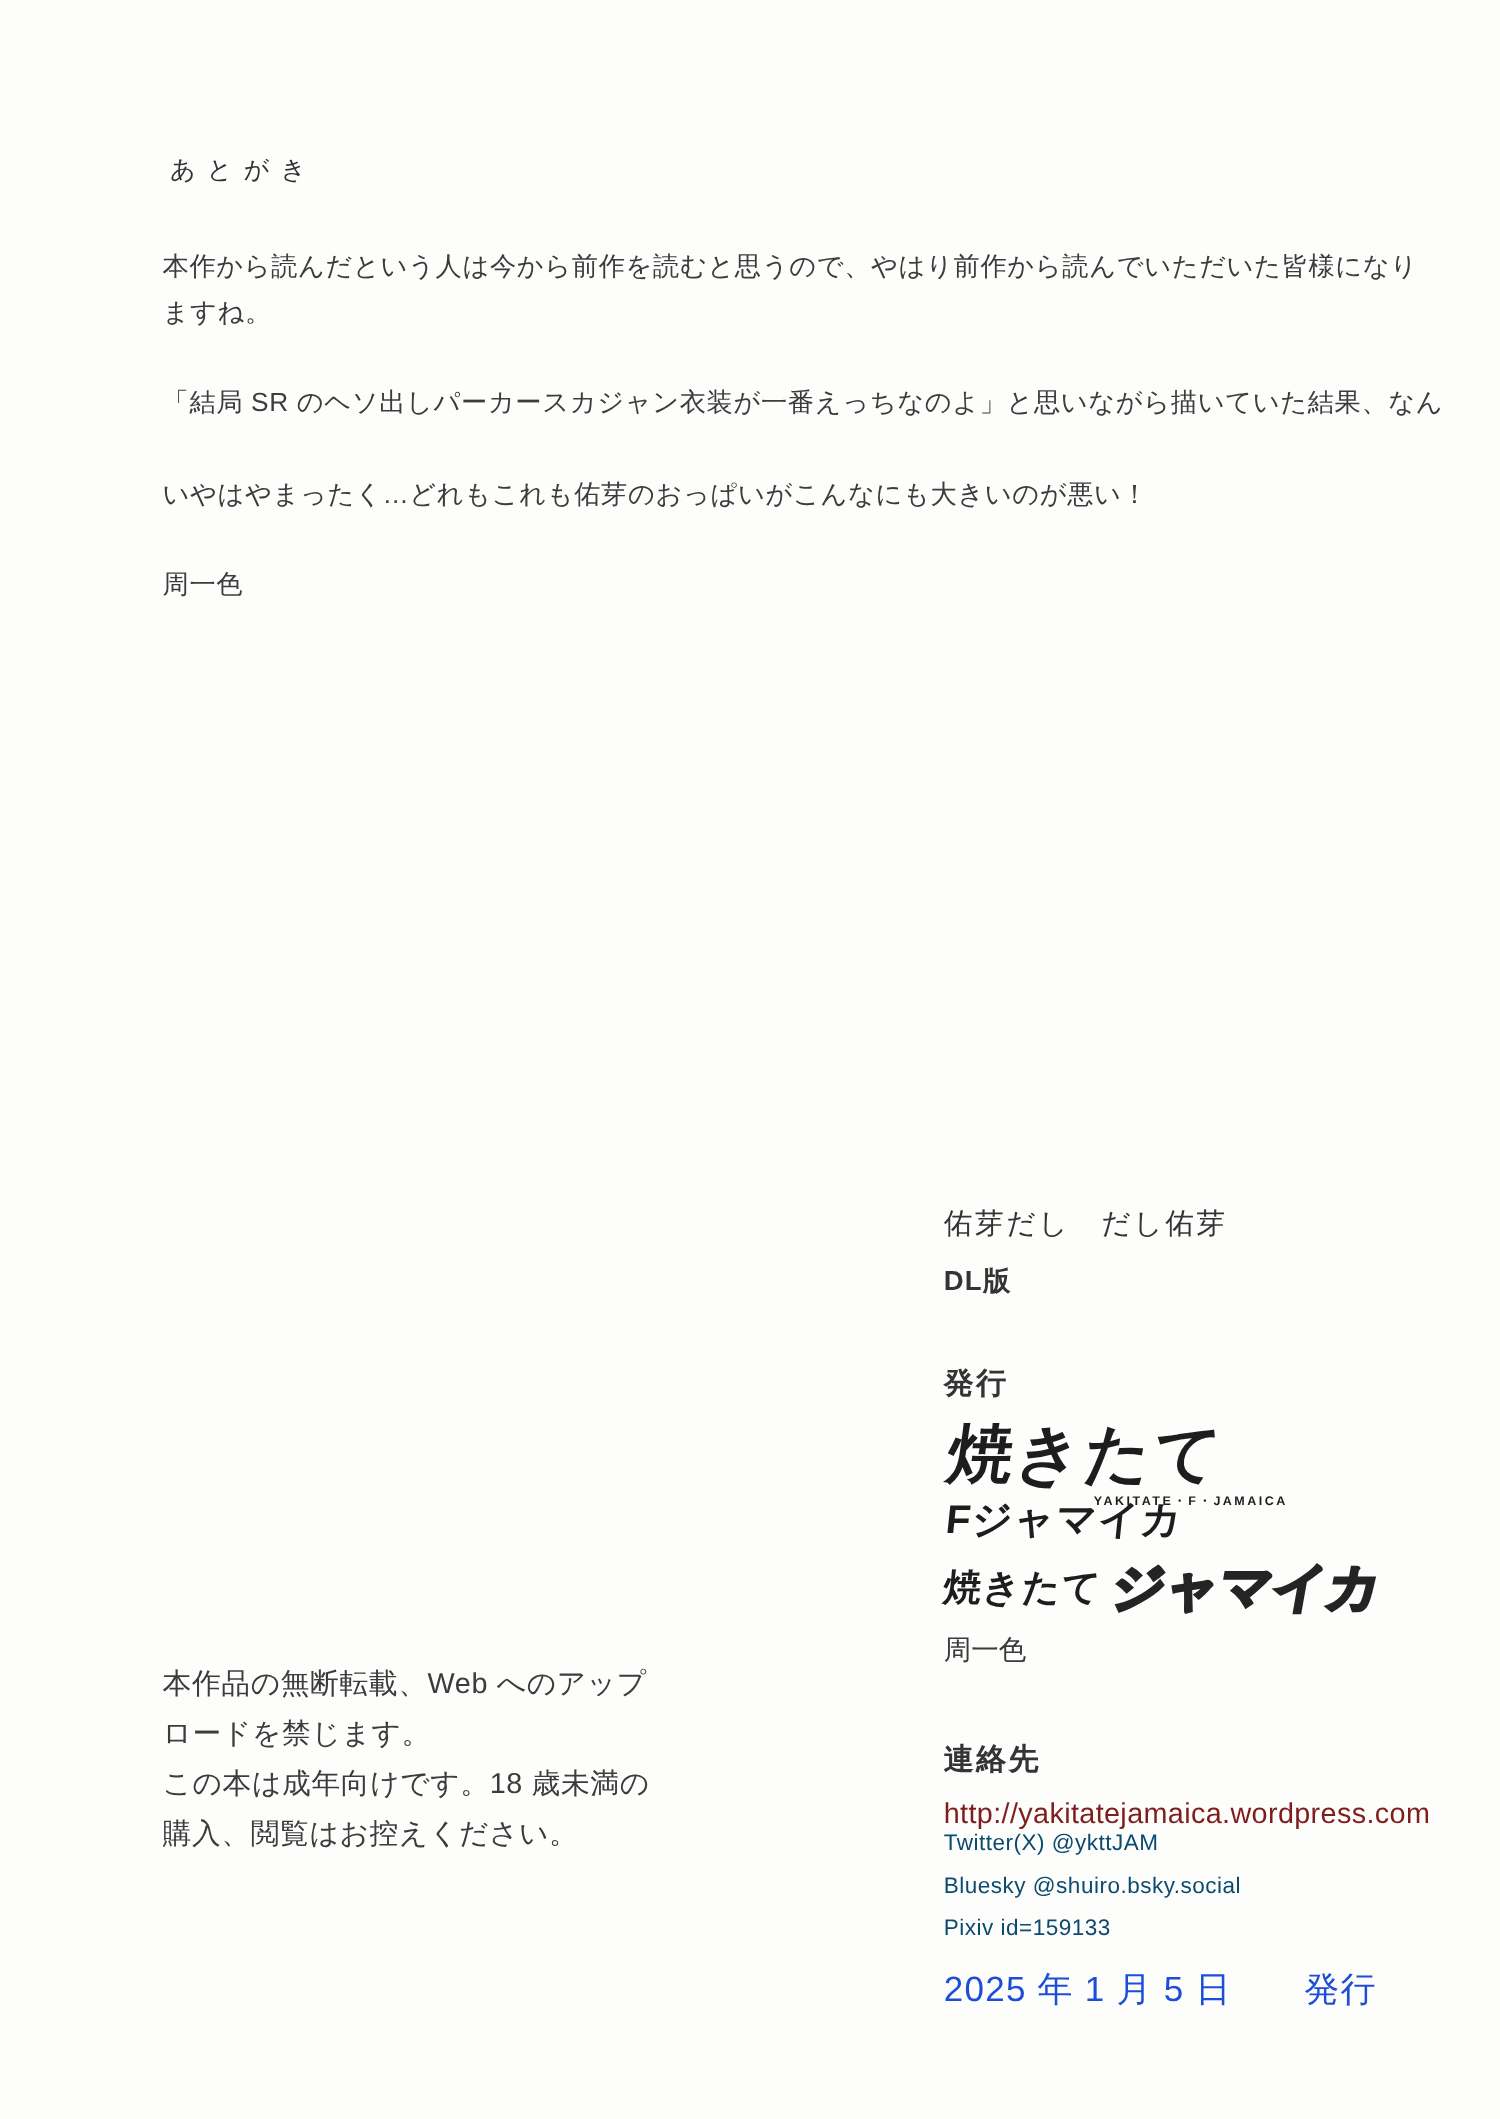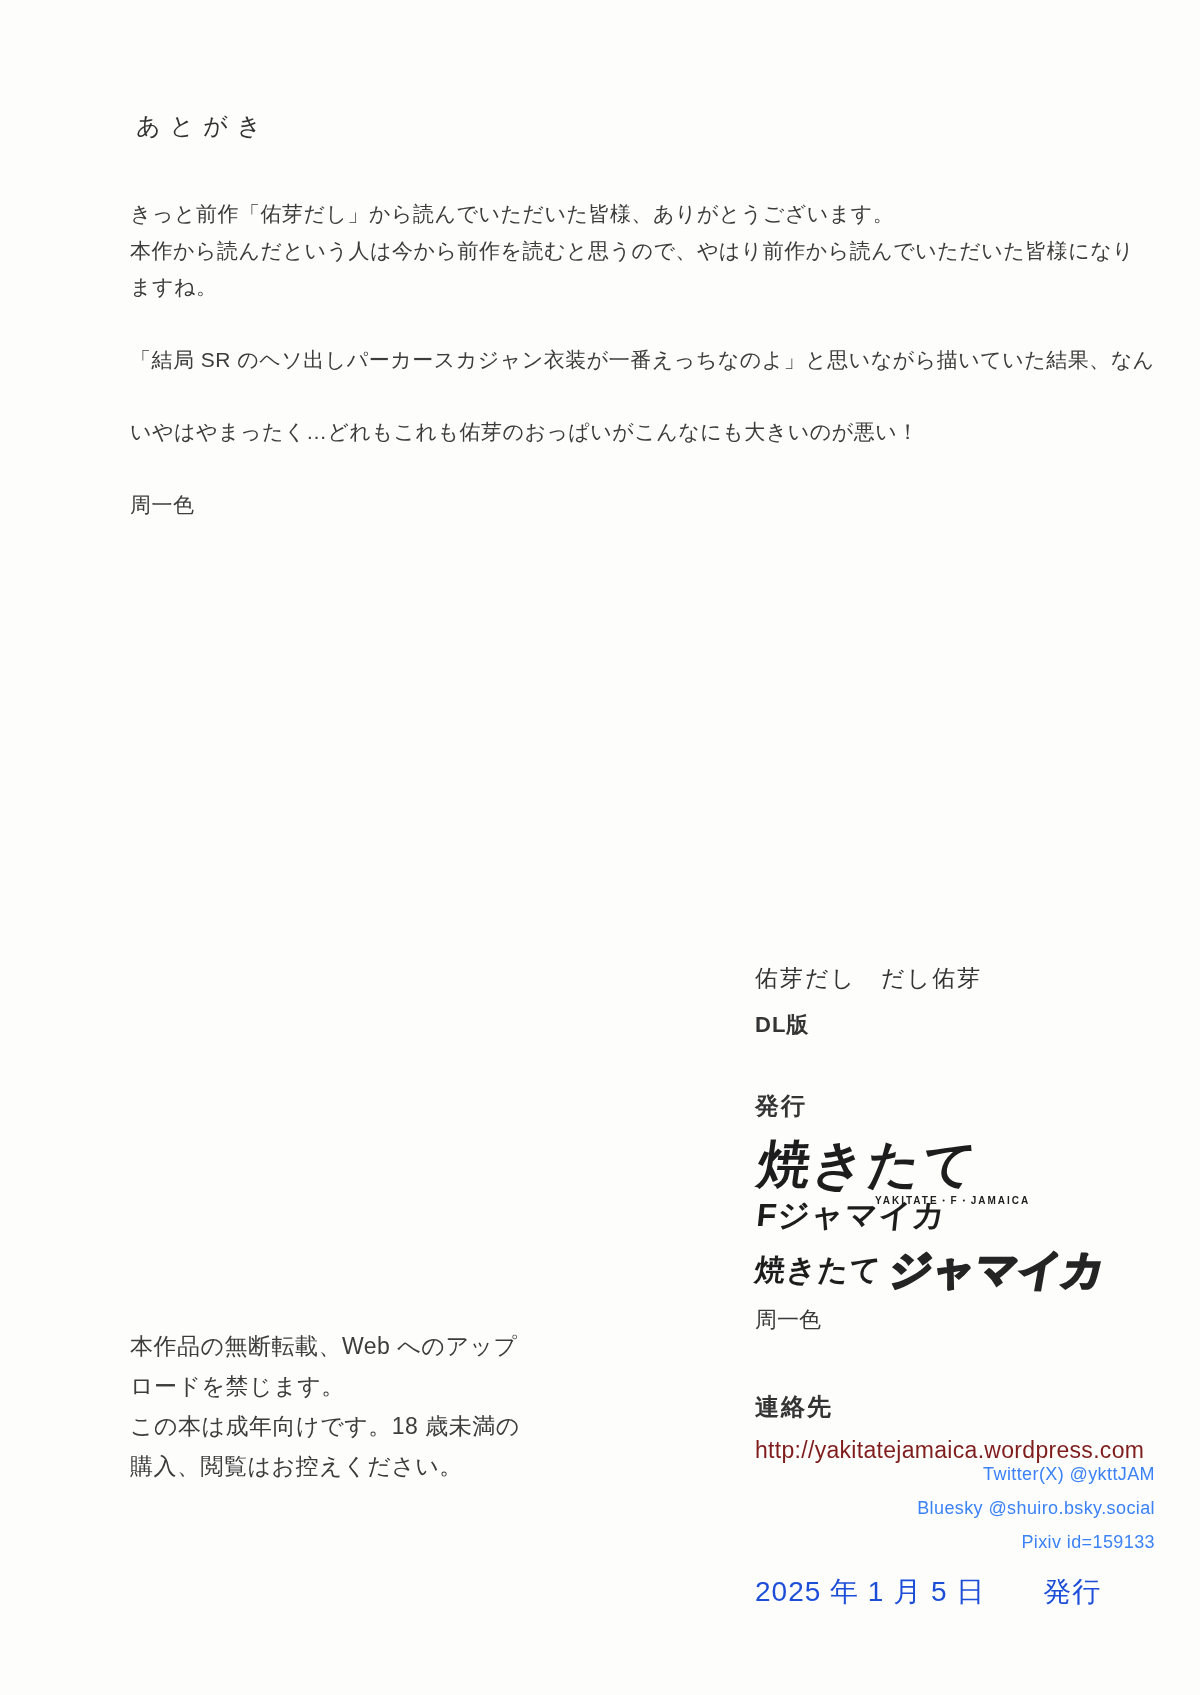--- a/index.html
+++ b/index.html
@@ -6,22 +6,22 @@
   .page {
     position:relative;
     width:1200px; height:1695px;
     margin:0 auto;
     background:#fdfdfc;
     color:#3a3a3a;
     font-family:"Liberation Sans","DejaVu Sans",sans-serif;
     overflow:hidden;
   }
   .afterword-title {
-    position:absolute; left:136px; top:110px;
-    font-size:24px; letter-spacing:9px; color:#323232;
+    position:absolute; left:136px; top:122px;
+    font-size:20px; letter-spacing:9px; color:#323232;
   }
   .body-text {
     position:absolute; left:130px; top:196px; width:950px;
     font-size:21px; line-height:36.5px; color:#3c3c3c;
     letter-spacing:0.5px;
   }
   .body-text .para { margin:0 0 36px 0; }
   .body-text .line { white-space:nowrap; }
   .signature { margin-top:36px; }
 
@@ -57,38 +57,37 @@
   .logo-alt-suffix {
     font-size:42px; font-weight:900; color:#ffffff;
     -webkit-text-stroke:2.5px #242424;
     display:inline-block; transform:skewX(-10deg); vertical-align:middle;
     letter-spacing:0px; margin-left:4px; line-height:1;
   }
   .colophon-author { font-size:22px; margin-bottom:56px; color:#3a3a3a; }
 
   .contact-heading { font-size:24px; font-weight:bold; letter-spacing:2px; margin-bottom:14px; }
   .contact-url { font-size:23px; color:#7f1d1d; letter-spacing:0.3px; }
-  .contact-line { font-size:18px; color:#3b82f6; margin-bottom:13px; letter-spacing:0.4px;text-align:right; }
+  .contact-line { font-size:18px; color:#0c4a6e; margin-bottom:13px; letter-spacing:0.4px; }
   .publish-date { font-size:28px; color:#1d4ed8; margin-top:20px; letter-spacing:1px; }
 
   .legal {
     position:absolute; left:130px; top:1326px; width:420px;
     font-size:23px; line-height:40px; color:#3c3c3c; letter-spacing:0.5px;
   }
 </style>
 </head>
 <body>
 
 <div class="page">
 
   <div class="afterword-title">あとがき</div>
 
   <div class="body-text">
     <div class="para">
-      <div class="line">きっと前作「佑芽だし」から読んでいただいた皆様、ありがとうございます。</div>
       <div class="line">本作から読んだという人は今から前作を読むと思うので、やはり前作から読んでいただいた皆様になり</div>
       <div class="line">ますね。</div>
     </div>
     <div class="para">
       <div class="line">「結局 SR のヘソ出しパーカースカジャン衣装が一番えっちなのよ」と思いながら描いていた結果、なん</div>
     </div>
     <div class="para">
       <div class="line">いやはやまったく…どれもこれも佑芽のおっぱいがこんなにも大きいのが悪い！</div>
     </div>
     <div class="signature">周一色</div>

